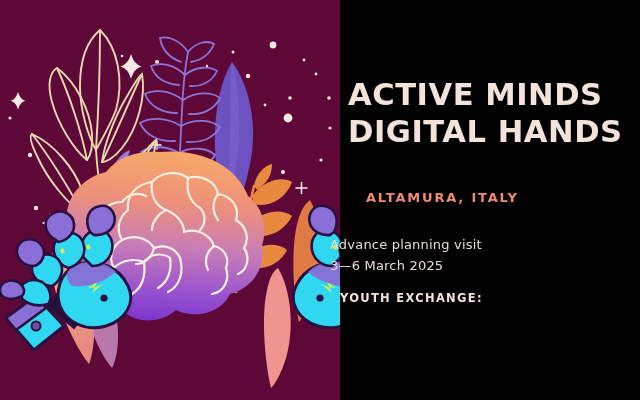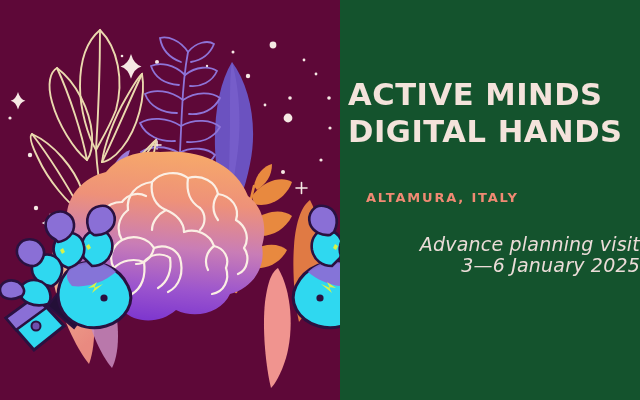--- a/index.html
+++ b/index.html
@@ -4,21 +4,21 @@
 <title>Active Minds Digital Hands</title>
 <style>
   html,body{margin:0;padding:0;}
   body{
     width:640px;height:400px;overflow:hidden;
     font-family:"Liberation Sans",sans-serif;
     background:#5E0838;
   }
   #poster{
     position:relative;width:640px;height:400px;overflow:hidden;
-    background:#14532d;
+    background:#000000;
   }
 
   
   #art{position:absolute;left:0;top:0;width:340px;height:400px;}
   #art svg{display:block;width:340px;height:400px;}
 
   
   #textcol{
     position:absolute;left:330px;top:0;width:310px;height:400px;
     overflow:hidden;
@@ -47,25 +47,23 @@
     font-size:13px;
     letter-spacing:1.8px;
     text-transform:uppercase;
     white-space:nowrap;
   }
 
   .apv{
     position:absolute;left:0px;top:234px;width:310px;
     color:#EBDCD8;
     font-family:"DejaVu Sans",sans-serif;
-    font-style:italic;
     font-weight:400;
-    font-size:19px;
+    font-size:13px;
     line-height:21px;
-    text-align:right;
     white-space:nowrap;
     padding-right:0px;
     box-sizing:border-box;
     letter-spacing:0.2px;
   }
   .apv .line{display:block;}
 
   .youth{
     position:absolute;left:10px;top:290px;
     color:#F2E2DA;
@@ -380,20 +378,21 @@
 
     <div class="title">
       <span class="l1">ACTIVE MINDS</span>
       <span class="l2">DIGITAL HANDS</span>
     </div>
 
     <div class="location">ALTAMURA, ITALY</div>
 
     <div class="apv">
       <span class="line">Advance planning visit</span>
-      <span class="line">3—6 January 2025</span>
+      <span class="line">3—6 March 2025</span>
     </div>
 
     <div class="youth">
+      <span class="line">YOUTH EXCHANGE:</span>
     </div>
 
   </div>
 </div>
 
 </body></html>

